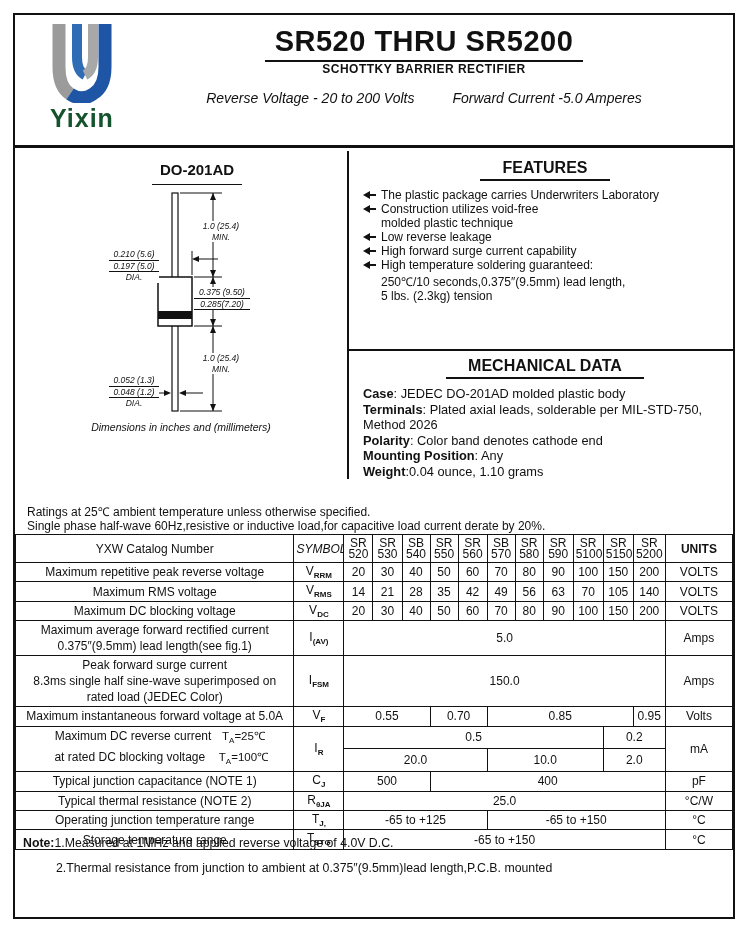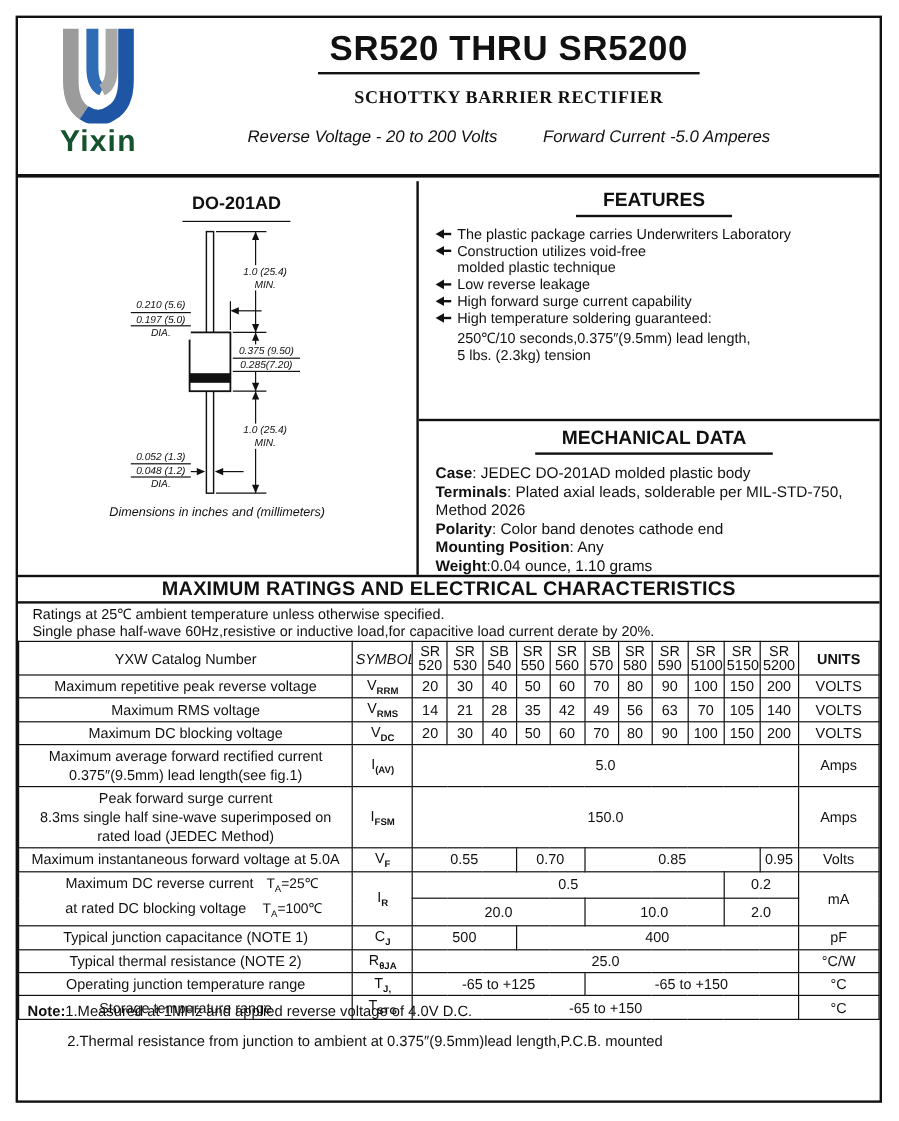--- a/index.html
+++ b/index.html
@@ -6,21 +6,21 @@
   body{width:749px;height:934px;position:relative;font-family:"Liberation Sans",sans-serif;color:#111;}
   .page{position:absolute;left:13px;top:13px;width:722px;height:906px;border:2px solid #111;box-sizing:border-box;background:#fff;}
 
   
   .hdr{position:absolute;left:0;top:0;width:100%;height:133px;border-bottom:3px solid #111;box-sizing:border-box;}
   .logo{position:absolute;left:24px;top:8px;width:86px;text-align:center;}
   .logo svg{display:block;margin:0 auto;}
   .logo-name{font-size:25px;font-weight:bold;color:#14532d;letter-spacing:1px;margin-top:1px;}
   .titles{position:absolute;left:110px;right:10px;top:10px;text-align:center;}
   .doc-title{display:inline-block;font-size:29px;font-weight:bold;letter-spacing:.5px;border-bottom:2px solid #111;padding:0 10px 2px;}
-  .doc-sub{font-size:15px;font-weight:bold;margin-top:12px;letter-spacing:.5px;font-family:Liberation Serif, serif;}
+  .doc-sub{font-size:12px;font-weight:bold;letter-spacing:.5px;}
   .tagline{margin-top:14px;font-size:14px;font-style:italic;display:flex;justify-content:center;gap:38px;}
 
   
   .main{position:absolute;left:0;top:136px;width:100%;height:328px;display:flex;}
   .pkg{position:relative;width:334px;border-right:2px solid #111;box-sizing:border-box;flex:none;}
   .pkg-title{position:absolute;left:0;top:10px;width:100%;text-align:center;}
   .pkg-title span{display:inline-block;font-size:15px;font-weight:bold;border-bottom:1.5px solid #111;padding:0 8px 6px;margin-left:32px;}
   .pkg svg{position:absolute;left:0;top:0;}
   .dim{position:absolute;font-size:8.5px;font-style:italic;line-height:10.5px;text-align:center;background:#fff;}
   .dim .fr{border-bottom:1px solid #111;}
@@ -202,21 +202,20 @@
             <div class="mech-line"><b>Case</b><span>: JEDEC DO-201AD molded plastic body</span></div>
             <div class="mech-line"><b>Terminals</b><span>: Plated axial leads, solderable per MIL-STD-750, Method 2026</span></div>
             <div class="mech-line"><b>Polarity</b><span>: Color band denotes cathode end</span></div>
             <div class="mech-line"><b>Mounting Position</b><span>: Any</span></div>
             <div class="mech-line"><b>Weight</b><span>:0.04 ounce, 1.10 grams</span></div>
           </div>
       </div>
     </div>
   </div>
 
-  <div class="rat-bar">MAXIMUM RATINGS AND ELECTRICAL CHARACTERISTICS</div>
   <div class="rat-note">
     <div>Ratings at 25℃ ambient temperature unless otherwise specified.</div>
     <div>Single phase half-wave 60Hz,resistive or inductive load,for capacitive load current derate by 20%.</div>
   </div>
 
   <table class="spec" id="spec-table">
       <colgroup>
         <col style="width:278px">
         <col style="width:50px">
         <col style="width:29px">
@@ -342,21 +341,21 @@
             <div>0.375″(9.5mm) lead length(see fig.1)</div>
           </td>
           <td class="sym">I<sub>(AV)</sub></td>
           <td colspan="11">5.0</td>
           <td class="unit">Amps</td>
         </tr>
         <tr class="r3">
           <td class="lbl">
             <div>Peak forward surge current</div>
             <div>8.3ms single half sine-wave superimposed on</div>
-            <div>rated load (JEDEC Method)</div>
+            <div>rated load (JEDEC Color)</div>
           </td>
           <td class="sym">I<sub>FSM</sub></td>
           <td colspan="11">150.0</td>
           <td class="unit">Amps</td>
         </tr>
         <tr class="r">
           <td class="lbl">
             <div>Maximum instantaneous forward voltage at 5.0A</div>
           </td>
           <td class="sym">V<sub>F</sub></td>

